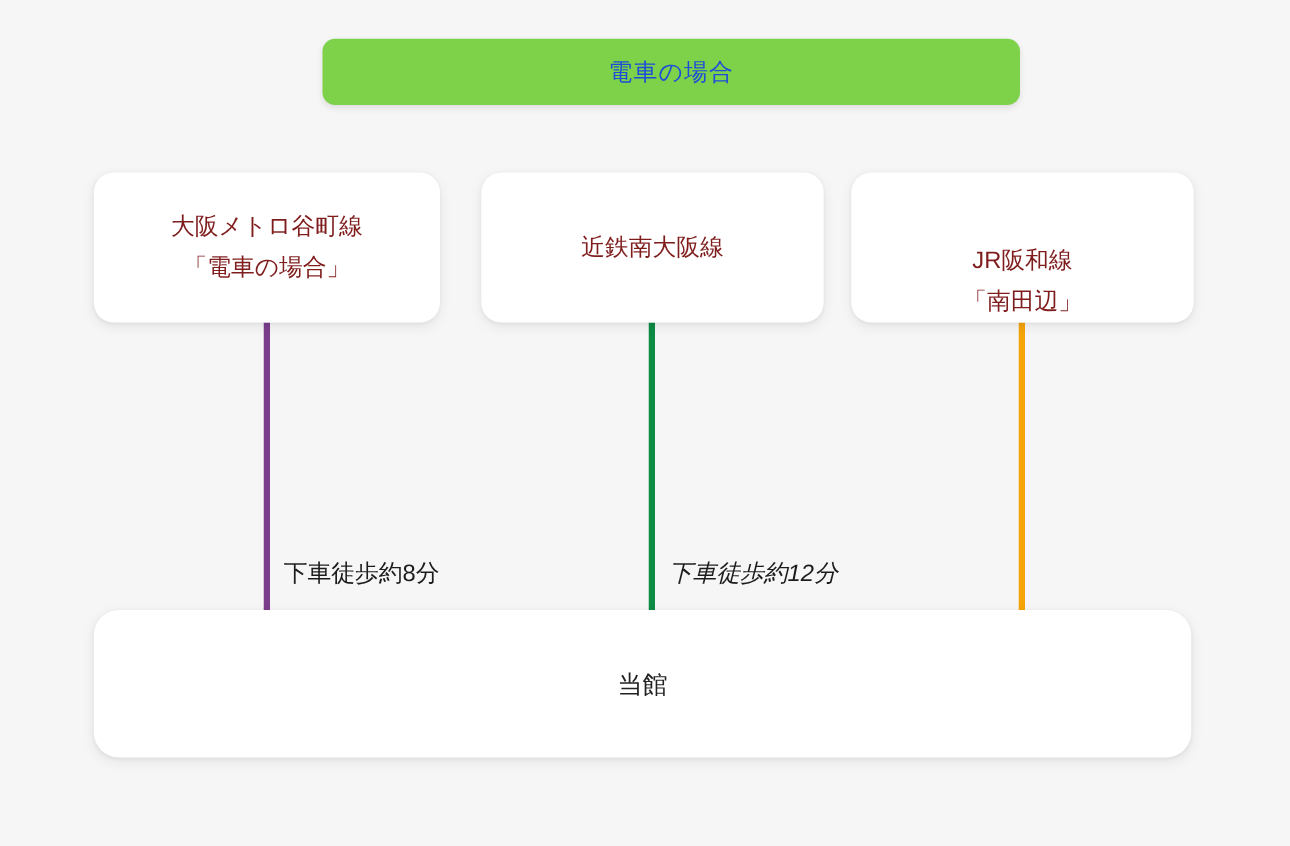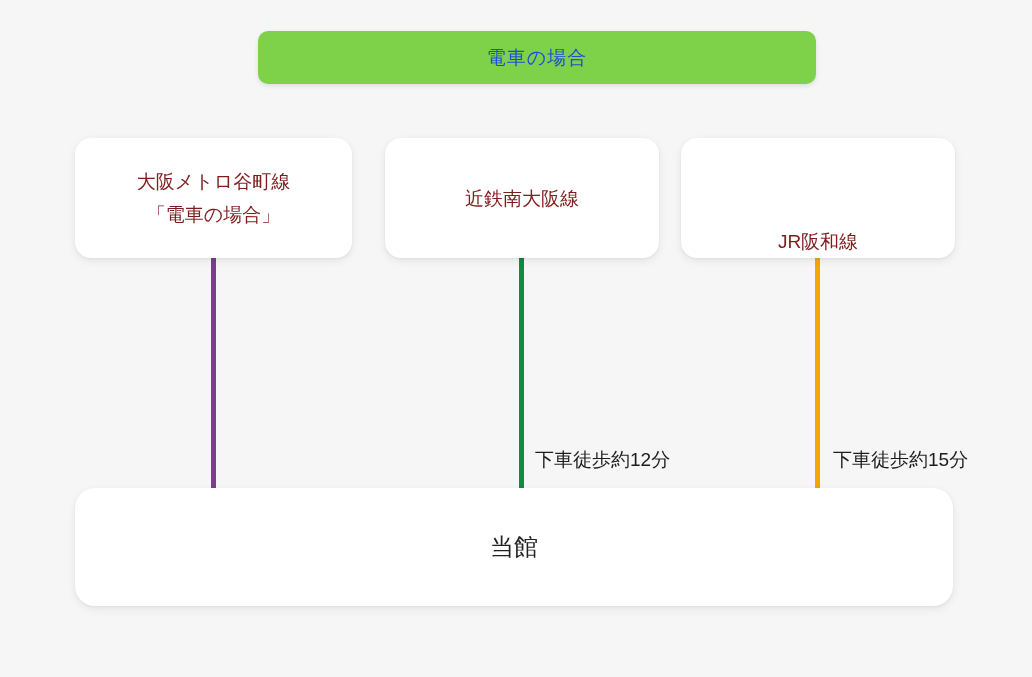--- a/index.html
+++ b/index.html
@@ -63,36 +63,36 @@
   .walk-label {
     position: absolute;
     top: 448px;
     font-size: 19px;
     line-height: 24px;
     color: #1c1c1c;
     white-space: nowrap;
     z-index: 3;
   }
   .walk-1 { left: 227px; }
-  .walk-2 { left: 535px; }
+  .walk-2 { left: 535px; font-style: italic; }
   .walk-3 { left: 833px; }
   .destination-card {
     position: absolute;
     left: 75px;
     top: 488px;
     width: 878px;
     height: 118px;
     background: #ffffff;
     border-radius: 20px;
     box-shadow: 0 3px 10px rgba(0,0,0,0.07), 0 1px 3px rgba(0,0,0,0.05);
     display: flex;
     align-items: center;
     justify-content: center;
     color: #222222;
-    font-size: 24px;
+    font-size: 20px;
     z-index: 2;
   }
 </style>
 </head>
 <body>
 
 <div class="canvas">
 
   <div class="header-badge" style="background-color: rgb(126, 210, 74);">電車の場合</div>
 
@@ -100,26 +100,27 @@
     <span>大阪メトロ谷町線</span>
     <span>「電車の場合」</span>
   </div>
 
   <div class="station-card card-2">
     <span>近鉄南大阪線</span>
   </div>
 
   <div class="station-card card-3">
     <span>JR阪和線</span>
+    <span>「南田辺」</span>
   </div>
 
   <div class="connector connector-1" style="background-color: rgb(123, 62, 140);"></div>
   <div class="connector connector-2" style="background-color: rgb(13, 140, 68);"></div>
   <div class="connector connector-3" style="background-color: rgb(245, 164, 10);"></div>
 
+  <div class="walk-label walk-1">下車徒歩約8分</div>
   <div class="walk-label walk-2">下車徒歩約12分</div>
-  <div class="walk-label walk-3">下車徒歩約15分</div>
 
   <div class="destination-card">
     <span>当館</span>
   </div>
 
 </div>
 
 </body></html>

